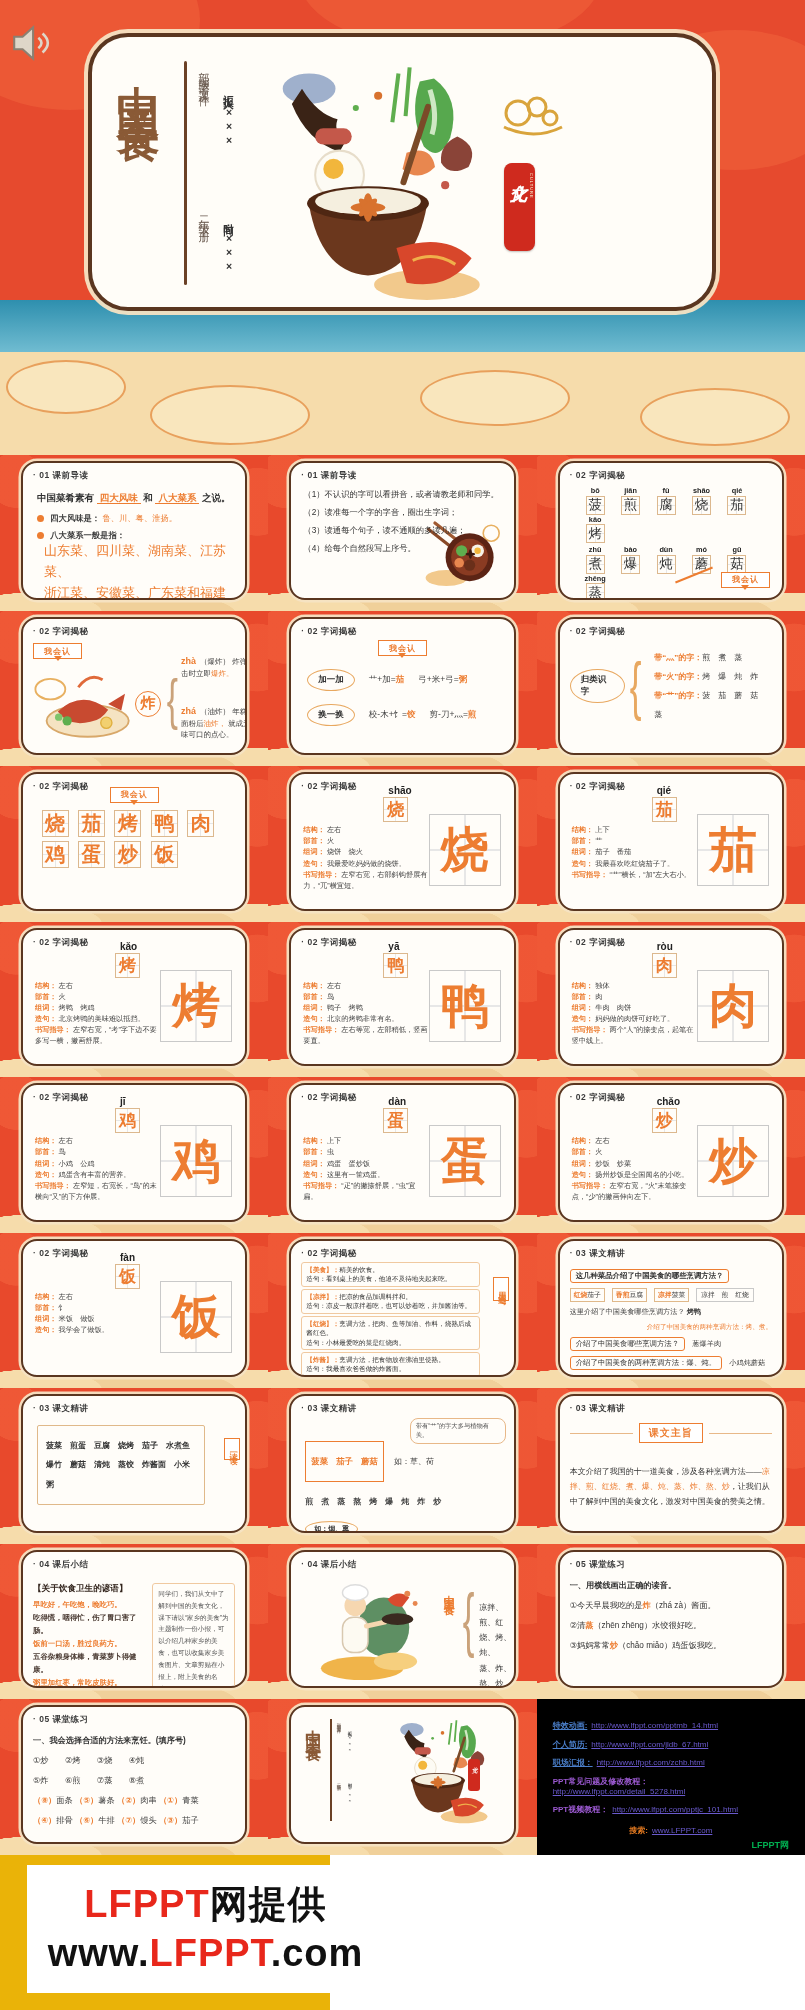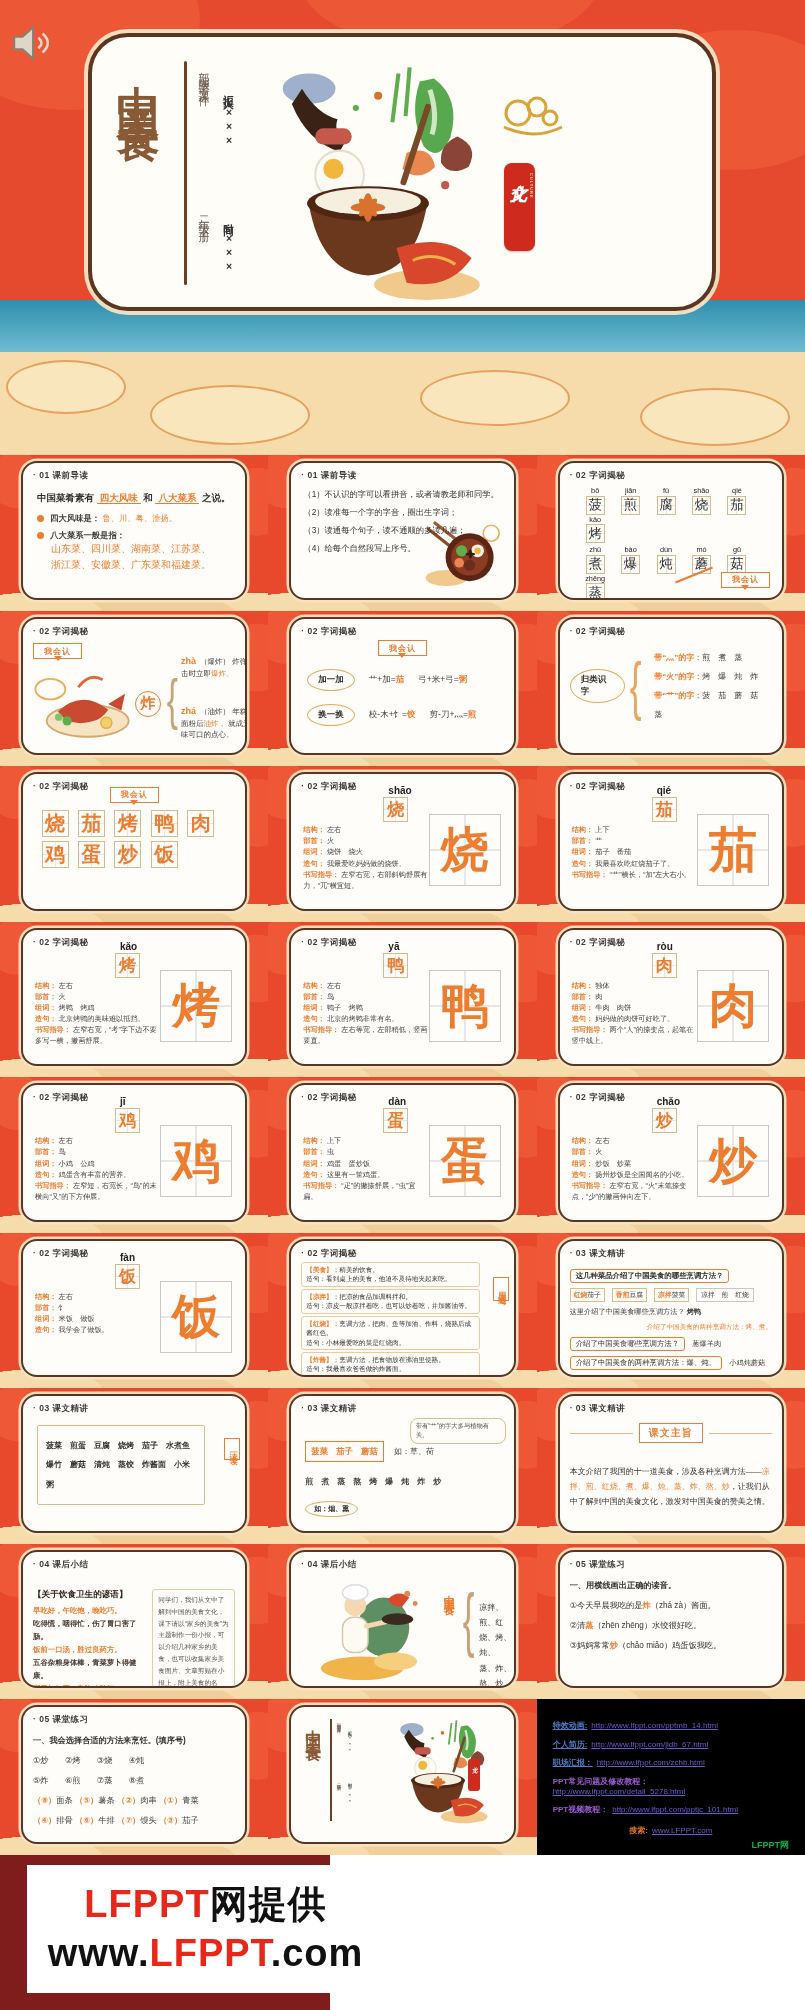--- a/index.html
+++ b/index.html
@@ -49,27 +49,27 @@
   .tagbox{display:inline-block;border:1.5px solid #ED7D31;background:#fff;color:#ED7D31;font-size:8px;
           font-weight:bold;padding:1.5px 10px;position:relative;letter-spacing:1px}
   .tagbox::after{content:"";position:absolute;left:50%;bottom:-7px;transform:translateX(-50%);
           border:4px solid transparent;border-top:5px solid #ED7D31}
   .xbox{background-image:linear-gradient(to bottom,transparent 48%,#e7e7e7 48%,#e7e7e7 52%,transparent 52%),
         linear-gradient(to right,transparent 48%,#e7e7e7 48%,#e7e7e7 52%,transparent 52%)}
   
   .s1intro{margin:10px 4px 8px;font-size:9.5px;color:#333;font-weight:bold}
   .sbullet{margin:6px 4px 0;font-size:8.3px}
   .dot{display:inline-block;width:7px;height:7px;border-radius:50%;background:#ED7D31;margin-right:4px;vertical-align:middle}
-  .ind{margin-left:18px;font-size:10px;line-height:1.6}
+  .ind{margin-left:11px;font-size:13px;line-height:1.6}
   
   .s2item{margin:7px 2px 0;font-size:8.3px;color:#333;position:relative;z-index:2}
   .potsvg{position:absolute;right:6px;bottom:4px;width:88px;height:80px;z-index:1}
   
   .rb{display:inline-block;width:27px;margin:0 2px;text-align:center;vertical-align:top}
-  .rb .py{display:block;font-size:7.3px;font-weight:normal;color:#222;height:9px}
+  .rb .py{display:block;font-size:7.3px;font-weight:bold;color:#222;height:9px}
   .rb .rc{display:inline-flex;width:19px;height:19px;border:1px solid #dcb88e;align-items:center;
           justify-content:center;font-size:13.5px;color:#333}
   .s3rows{margin:4px 0 0 10px}
   .s3rows>div{margin:2px 0}
   .s3tag{position:absolute;right:12px;bottom:10px}
   .callout{position:absolute;right:68px;bottom:22px;width:40px;height:2px;background:#ED7D31;transform:rotate(-22deg)}
   
   .platesvg{position:absolute;left:8px;top:44px;width:104px;height:84px}
   .s4char{position:absolute;left:112px;top:72px;width:26px;height:26px;border:1.5px solid #ED7D31;border-radius:50%;
           color:#ED7D31;font-weight:bold;font-size:15px;display:flex;align-items:center;justify-content:center}
@@ -107,30 +107,30 @@
   .qbox{border:1px solid #ED7D31;border-radius:3px;display:inline-block;padding:1px 5px;font-size:7.4px;color:#333;font-weight:bold}
   .chip{display:inline-block;border:1px solid #e0b98a;padding:1px 3px;font-size:6.8px;margin-right:5px}
   .ansbox{display:inline-block;border:1px solid #c9c9c9;padding:1px 4px;font-size:6.8px;color:#333}
   .s18r{margin-top:5px;font-size:7.2px}
   
   .wordbox{border:1px solid #e0b98a;border-radius:2px;padding:10px 8px;margin:10px 0 0 4px;width:168px;
            font-size:8px;color:#333;line-height:2.4;font-weight:bold}
   
   .notebox{position:absolute;right:8px;top:22px;width:96px;border:1px solid #e8b888;border-radius:8px;
            padding:3px 5px;font-size:6.3px;color:#555;line-height:1.4}
-  .g1box{display:inline-block;border:1px solid #ED7D31;padding:4px 5px;font-size:8.3px;color:#ED7D31;font-weight:bold}
+  .g1box{display:inline-block;border:1px solid #ED7D31;padding:14px 5px;font-size:8.3px;color:#ED7D31;font-weight:bold}
   .s20g{margin:14px 0 0 4px;font-size:8px;color:#333}
   
   .badgewrap{display:flex;align-items:center;margin-top:8px}
   .hrline{flex:1;height:1px;background:#e8b888}
   .badge{display:inline-block;border:1.5px solid #ED7D31;color:#ED7D31;font-size:10px;font-weight:bold;
          padding:2px 9px;background:#fff;margin:0 6px;letter-spacing:1px}
   .s21txt{margin-top:22px;font-size:8px;line-height:1.85;color:#333}
   
-  .s22wrap{display:flex;gap:6px;margin-top:18px}
+  .s22wrap{display:flex;gap:6px;margin-top:12px}
   .s22left{width:56%}
   .s22title{font-size:8.6px;color:#33251d;font-weight:bold;margin-bottom:4px}
   .s22p{font-size:7.4px;font-weight:bold;line-height:1.75}
   .s22note{flex:1;border:1px solid #f0c9a0;border-radius:3px;padding:4px 5px;font-size:6.6px;color:#555;line-height:1.8}
   
   .chefsvg{position:absolute;left:14px;top:24px;width:128px;height:108px}
   .s23tag{position:absolute;left:150px;top:34px;writing-mode:vertical-rl;text-orientation:upright;
           font-size:11px;color:#ED7D31;font-weight:bold;letter-spacing:3px}
   .s23brace{position:absolute;left:166px;top:32px;font-size:70px;color:#caa27a;transform:scaleX(.5);line-height:1}
   .s23list{position:absolute;left:188px;top:48px;font-size:8px;color:#333;line-height:1.9}
@@ -153,21 +153,21 @@
   .bk{position:absolute;inset:0;padding:14px 16px;font-size:8px;line-height:1.3}
   .lkrow{margin:8px 0}
   .lkl1{color:#4a7ec8;text-decoration:underline;margin-right:4px;font-weight:bold}
   .lkl2{color:#9b59d0;margin-right:4px;font-weight:bold}
   .lk{color:#6a5acd;text-decoration:underline;cursor:pointer}
   .srchrow{text-align:center;margin-top:10px}
   .srchl{color:#e07820;font-weight:bold;margin-right:4px}
   .brand{color:#00b050;text-align:right;font-weight:bold;margin-top:4px;font-size:9px}
   
   #banner{position:relative;width:805px;height:155px;background:#fff}
-  .bluebox{position:absolute;left:0;top:0;width:330px;height:155px;background:#7f1d1d}
+  .bluebox{position:absolute;left:0;top:0;width:330px;height:155px;background:#eab308}
   .whitebox{position:absolute;left:27px;top:10px;width:357px;height:128px;background:#fff;display:flex;
             flex-direction:column;align-items:center;justify-content:center}
   .bl{font-size:38px;font-weight:bold;color:#111;line-height:1.3;letter-spacing:1px}
   .redtxt{color:#e8271b}
 </style>
 </head>
 <body>
 
 <svg width="0" height="0" style="position:absolute" aria-hidden="true">
   <symbol id="ill-bowl" viewBox="0 0 240 260">

